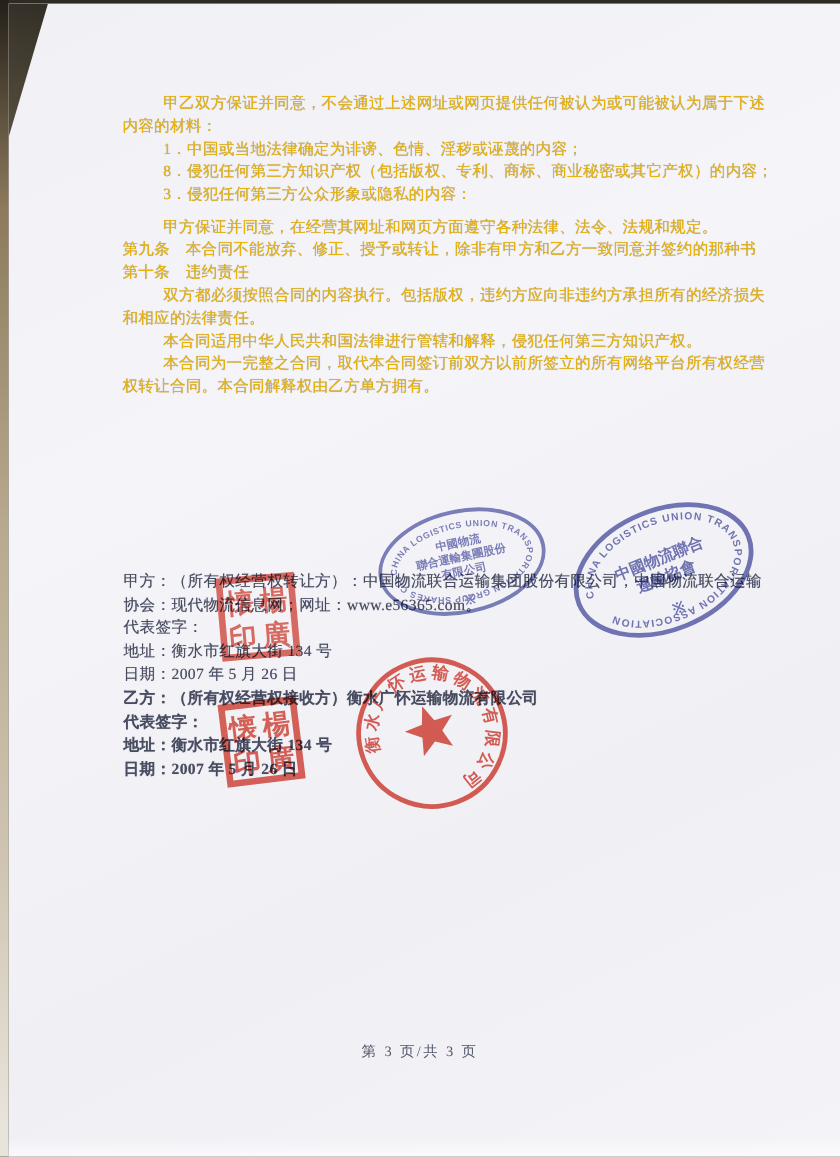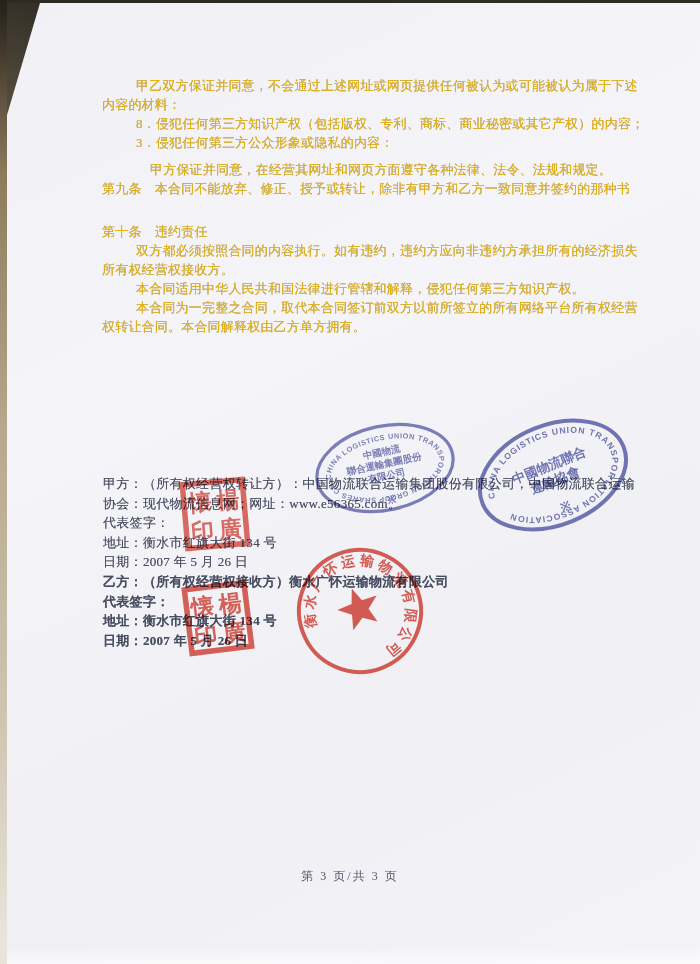--- a/index.html
+++ b/index.html
@@ -26,22 +26,22 @@
     background:linear-gradient(200deg,#332e26,#57503f);
     clip-path:polygon(0 0,100% 0,0 100%);
   }
   .doc {
     position:absolute; left:102px; top:76px; width:524px;
     font-size:13px; line-height:19px; letter-spacing:.2px;
     color:#eab308; text-shadow:0 0 .6px rgba(71,76,96,.55);
   }
   .line { white-space:nowrap; }
   .line.indent { padding-left:34px; }
-  .line.g1 { margin-top:8px;text-align:center; }
-  .line.g2 { margin-top:24px; }
+  .line.g1 { margin-top:8px; }
+  .line.g2 { margin-top:0; }
   .party {
     position:absolute; left:103px; width:524px;
     font-size:13px; line-height:19.6px; letter-spacing:.3px;
     color:#474c60; text-shadow:0 0 .6px rgba(71,76,96,.55);
   }
   .party-a { top:474px; }
   .party-b { top:572px;font-weight:bold; }
   .footer {
     position:absolute; top:868px; left:0; width:700px; text-align:center;
     font-size:12px; letter-spacing:2px; color:#505668;
@@ -59,27 +59,28 @@
 </head>
 <body>
 
 <div class="paper"></div>
 <div class="edge-left"></div>
 <div class="corner-wedge"></div>
 
 <div class="doc">
   <div class="line indent">甲乙双方保证并同意，不会通过上述网址或网页提供任何被认为或可能被认为属于下述</div>
   <div class="line">内容的材料：</div>
+  <div class="line indent">1．中国或当地法律确定为诽谤、色情、淫秽或诬蔑的内容；</div>
   <div class="line indent">8．侵犯任何第三方知识产权（包括版权、专利、商标、商业秘密或其它产权）的内容；</div>
   <div class="line indent">3．侵犯任何第三方公众形象或隐私的内容：</div>
   <div class="line indent g1">甲方保证并同意，在经营其网址和网页方面遵守各种法律、法令、法规和规定。</div>
   <div class="line">第九条　本合同不能放弃、修正、授予或转让，除非有甲方和乙方一致同意并签约的那种书</div>
   <div class="line g2">第十条　违约责任</div>
-  <div class="line indent">双方都必须按照合同的内容执行。如有违约，违约方应向非违约方承担所有的经济损失</div>
-  <div class="line">所有权经营权接收方。</div>
+  <div class="line indent">双方都必须按照合同的内容执行。包括版权，违约方应向非违约方承担所有的经济损失</div>
+  <div class="line">和相应的法律责任。</div>
   <div class="line indent">本合同适用中华人民共和国法律进行管辖和解释，侵犯任何第三方知识产权。</div>
   <div class="line indent">本合同为一完整之合同，取代本合同签订前双方以前所签立的所有网络平台所有权经营</div>
   <div class="line">权转让合同。本合同解释权由乙方单方拥有。</div>
 </div>
 
 <div class="party party-a">
   <div class="line">甲方：（所有权经营权转让方）：中国物流联合运输集团股份有限公司，中国物流联合运输</div>
   <div class="line">协会：现代物流信息网；网址：www.e56365.com。</div>
   <div class="line">代表签字：</div>
   <div class="line">地址：衡水市红旗大街 134 号</div>

